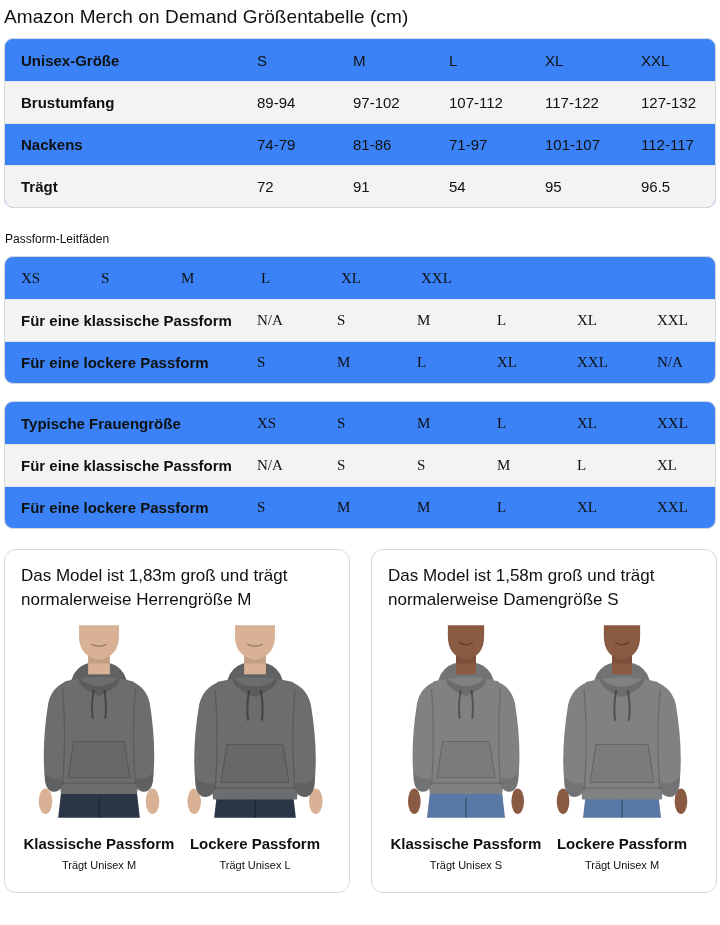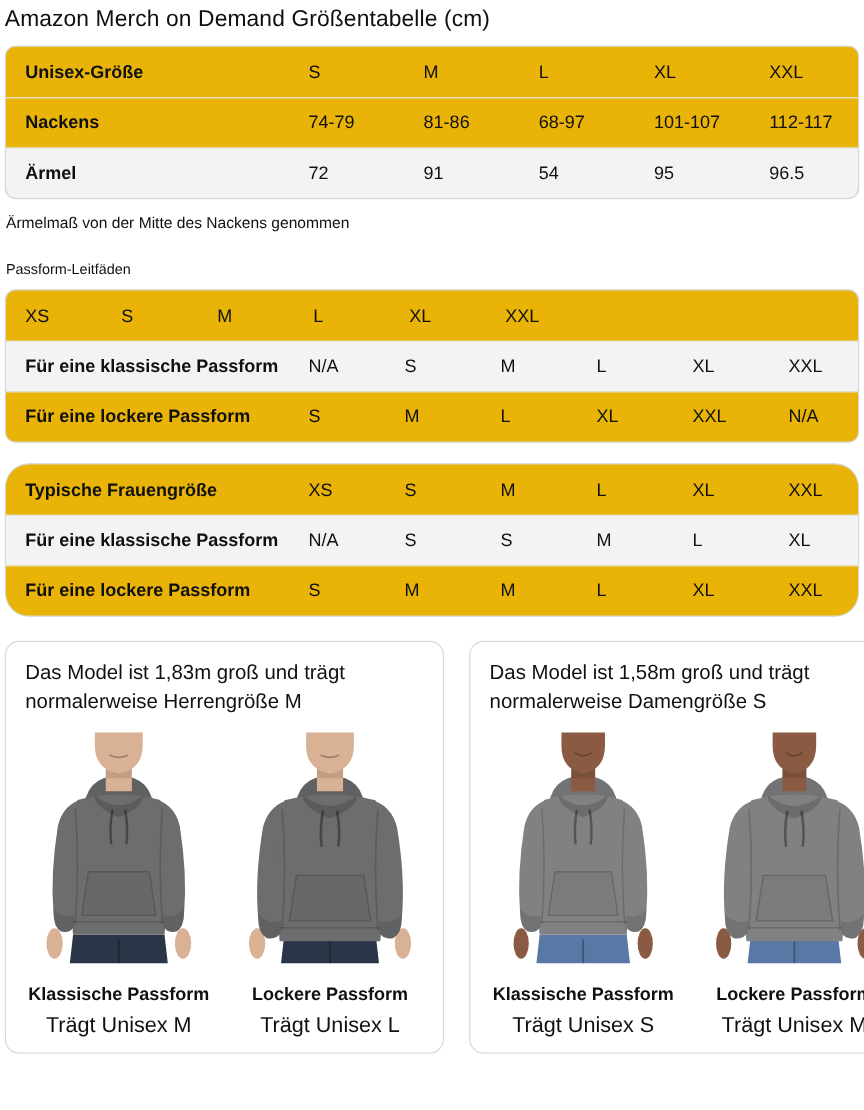--- a/index.html
+++ b/index.html
@@ -16,70 +16,70 @@
     font-size: 19px;
     font-weight: 400;
     margin: 0 0 10px 0;
     letter-spacing: 0.1px;
   }
 
   .size-table {
     border: 1px solid var(--border, #d5d9d9);
     border-radius: 9px;
     overflow: hidden;
-    background: #eab308;
+    background: #3b82f6;
   }
   .trow {
     display: flex;
     align-items: center;
     height: 42px;
     padding-left: 16px;
     font-size: 15px;
   }
   .trow + .trow { border-top: 1px solid #e3e6e6; }
   .trow.stripe { background: var(--row_stripe, #f3f3f3); }
   .cell { flex: 0 0 auto; white-space: nowrap; }
   .cell.label { width: 236px; font-weight: 700; }
   .t5 .cell.val { width: 96px; }
-  .t6 .cell.val { width: 80px; }
+  .t6 .cell.val { width: 80px; font-family: Liberation Serif, serif; }
 
   .footnote {
     font-size: 13px;
     margin: 12px 0 0 1px;
   }
   .section-title {
     font-size: 12px;
     font-weight: 400;
     margin: 24px 0 10px 1px;
   }
-  .size-table + .size-table { margin-top: 17px; border-radius: 20px; }
+  .size-table + .size-table { margin-top: 17px; }
 
   .cards {
     display: flex;
     gap: 21px;
     margin-top: 20px;
   }
   .card {
     flex: 1 1 0;
     border: 1px solid var(--border, #d5d9d9);
     border-radius: 12px;
     padding: 14px 16px 12px 16px;
     height: 344px;
   }
   .card-heading {
     font-size: 17px;
     line-height: 24px;
     font-weight: 400;
     margin-bottom: 4px;
   }
-  .figures { display: flex; gap: 20px; }
+  .figures { display: flex; }
   .figures figure { flex: 1 1 0; text-align: center; }
   .figures svg { display: block; margin: 2px auto 0 auto; }
   .cap-fit { font-weight: 700; font-size: 15px; margin-top: 10px; white-space: nowrap; }
-  .cap-size { font-size: 18px; margin-top: 7px; white-space: nowrap; }
+  .cap-size { font-size: 11px; margin-top: 7px; white-space: nowrap; }
 
   
   .card-male   { --skin: var(--skin_male);   --hoodie: var(--hoodie_male);   --jeans: var(--jeans_male); }
   .card-female { --skin: var(--skin_female); --hoodie: var(--hoodie_female); --jeans: var(--jeans_female); }
 
   .fig-skin   { fill: var(--skin, #d9b194); }
   .fig-hoodie { fill: var(--hoodie, #6b6d6e); }
   .fig-jeans  { fill: var(--jeans, #2a3547); }
   .shade      { fill: rgba(0,0,0,0.10); }
   .shade-deep { fill: rgba(0,0,0,0.16); }
@@ -102,39 +102,46 @@
 
   <section class="size-table t5">
     <div class="trow">
       <div class="cell label">Unisex-Größe</div>
       <div class="cell val">S</div>
       <div class="cell val">M</div>
       <div class="cell val">L</div>
       <div class="cell val">XL</div>
       <div class="cell val">XXL</div>
     </div>
+    <div class="trow stripe">
+      <div class="cell label">Brustumfang</div>
+      <div class="cell val">89-94</div>
+      <div class="cell val">97-102</div>
+      <div class="cell val">107-112</div>
+      <div class="cell val">117-122</div>
+      <div class="cell val">127-132</div>
+    </div>
     <div class="trow">
       <div class="cell label">Nackens</div>
       <div class="cell val">74-79</div>
       <div class="cell val">81-86</div>
-      <div class="cell val">68-97</div>
+      <div class="cell val">71-97</div>
       <div class="cell val">101-107</div>
       <div class="cell val">112-117</div>
     </div>
     <div class="trow stripe">
-      <div class="cell label">Ärmel</div>
+      <div class="cell label">Trägt</div>
       <div class="cell val">72</div>
       <div class="cell val">91</div>
       <div class="cell val">54</div>
       <div class="cell val">95</div>
       <div class="cell val">96.5</div>
     </div>
   </section>
 
-  <p class="footnote">Ärmelmaß von der Mitte des Nackens genommen</p>
 
   <h2 class="section-title">Passform-Leitfäden</h2>
 
   <section class="size-table t6">
     <div class="trow">
       <div class="cell val">XS</div>
       <div class="cell val">S</div>
       <div class="cell val">M</div>
       <div class="cell val">L</div>
       <div class="cell val">XL</div>

